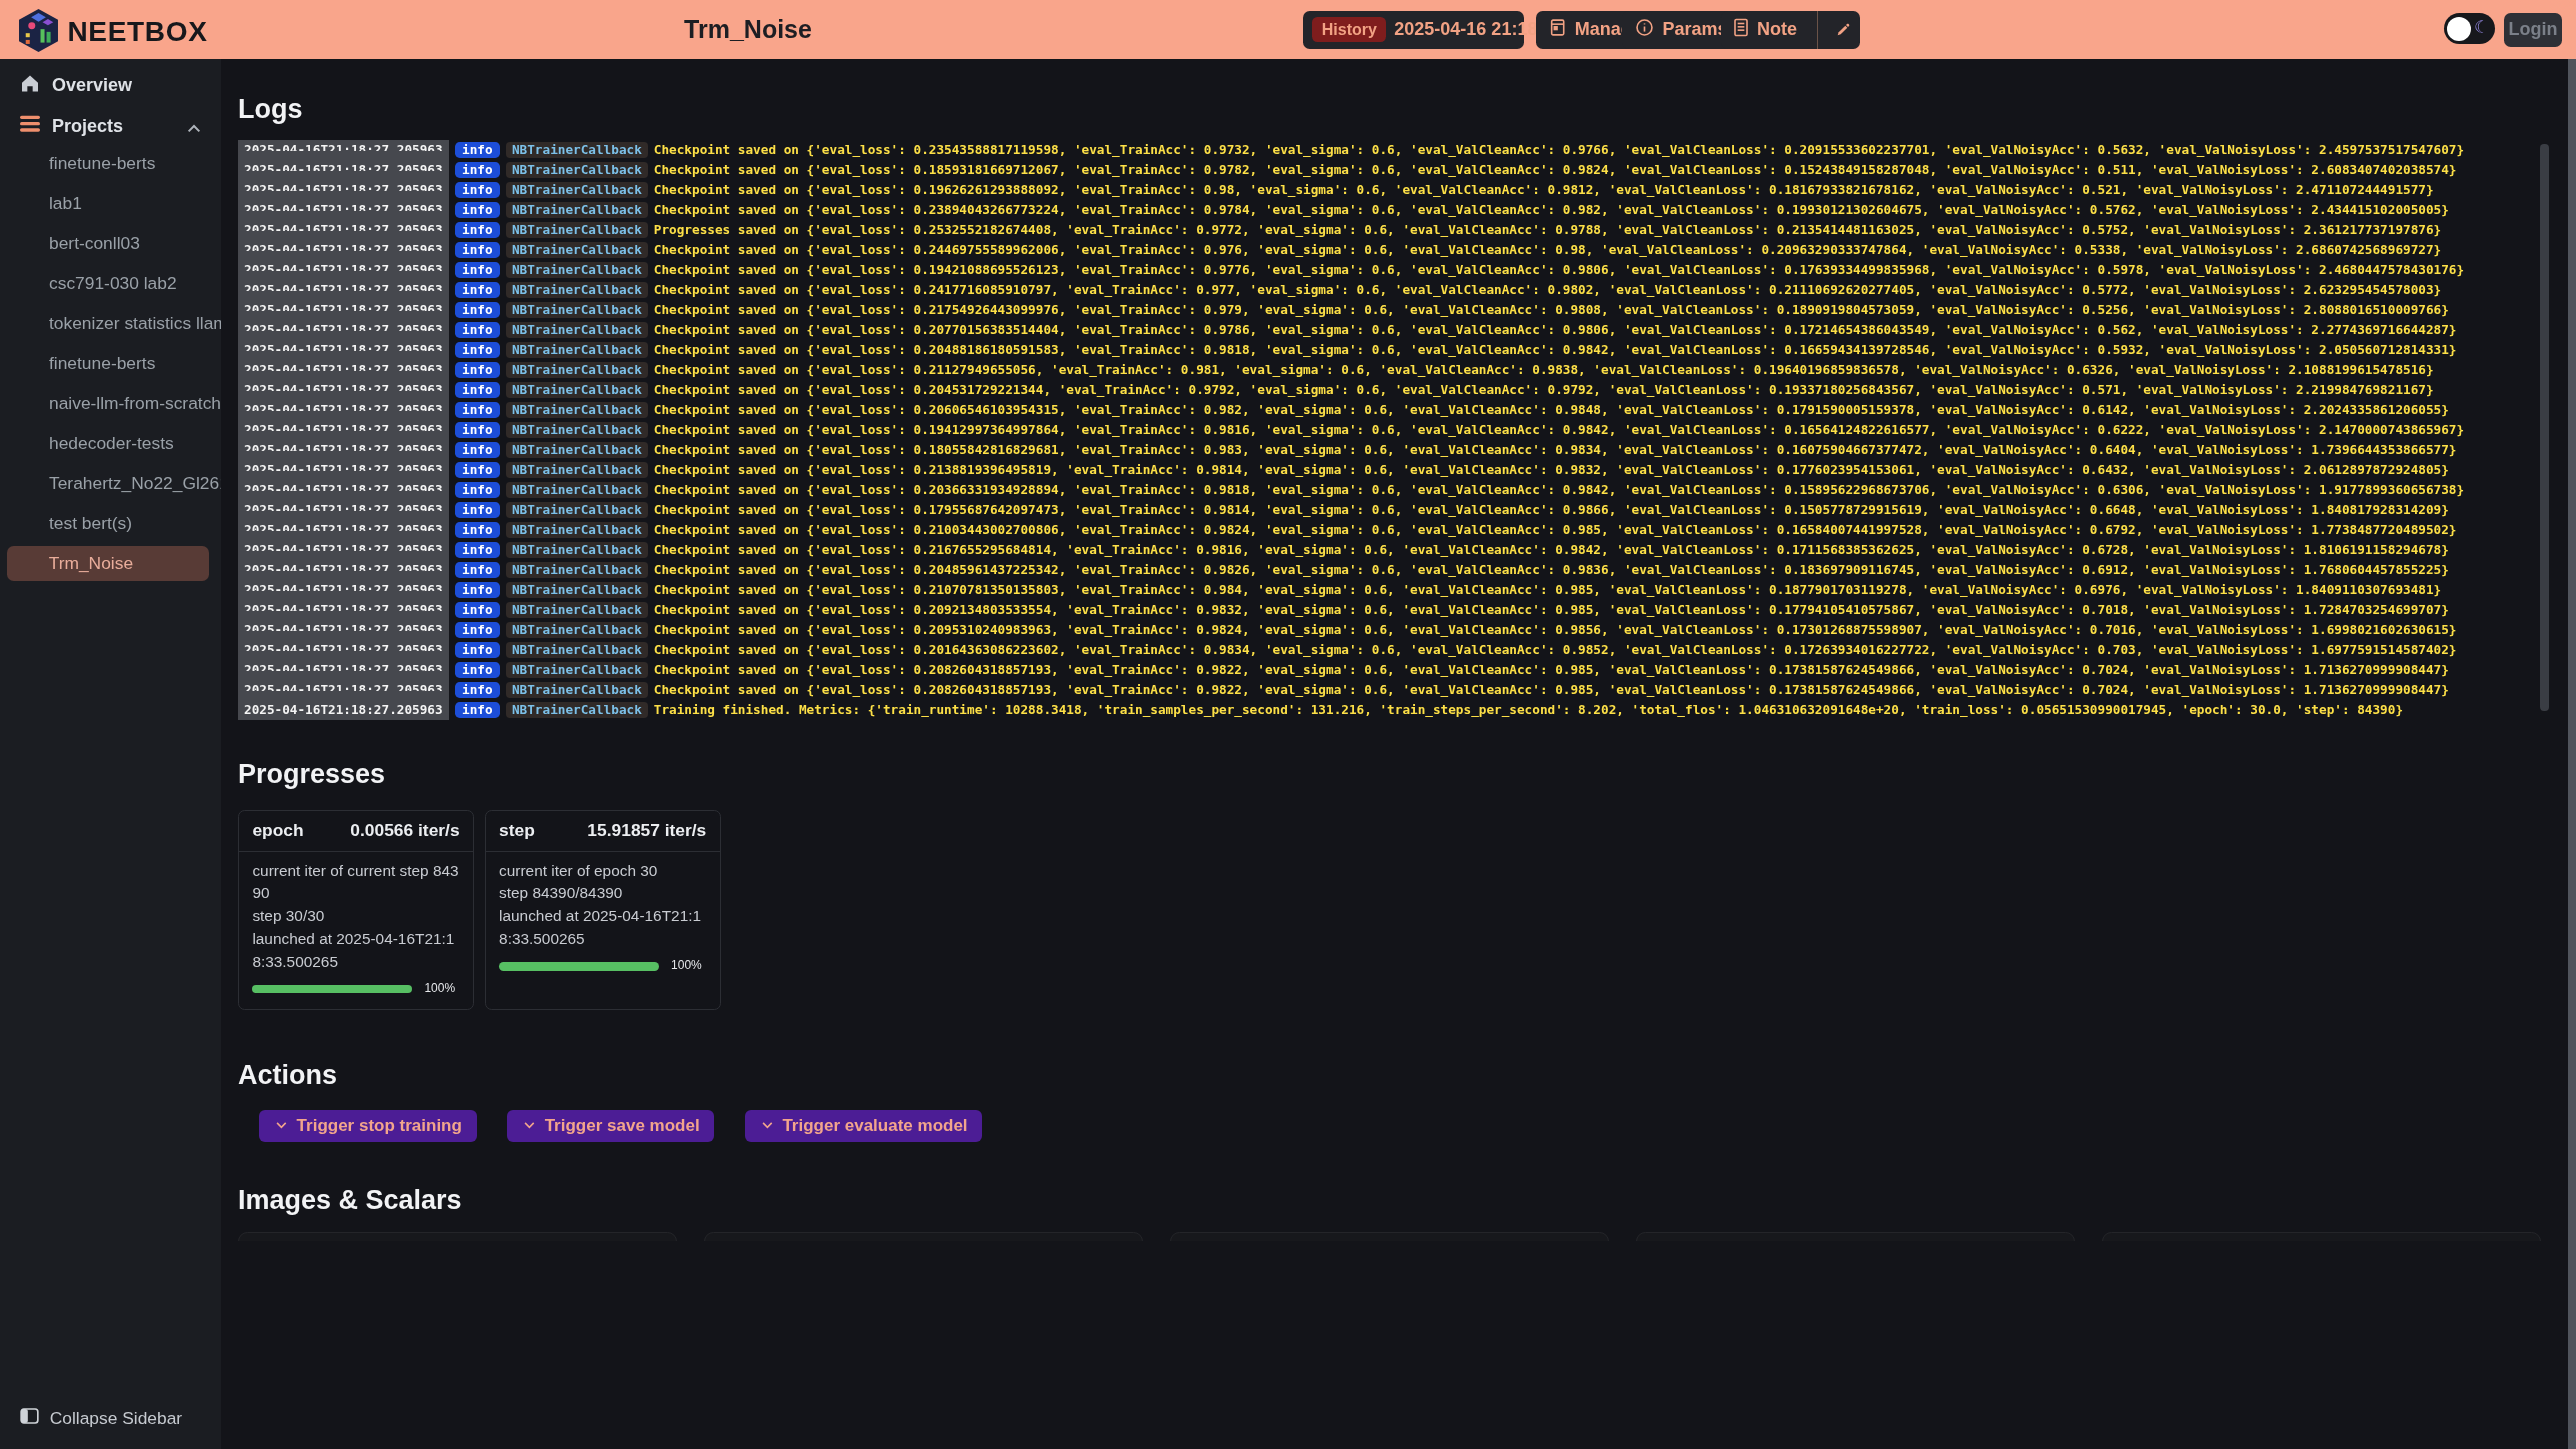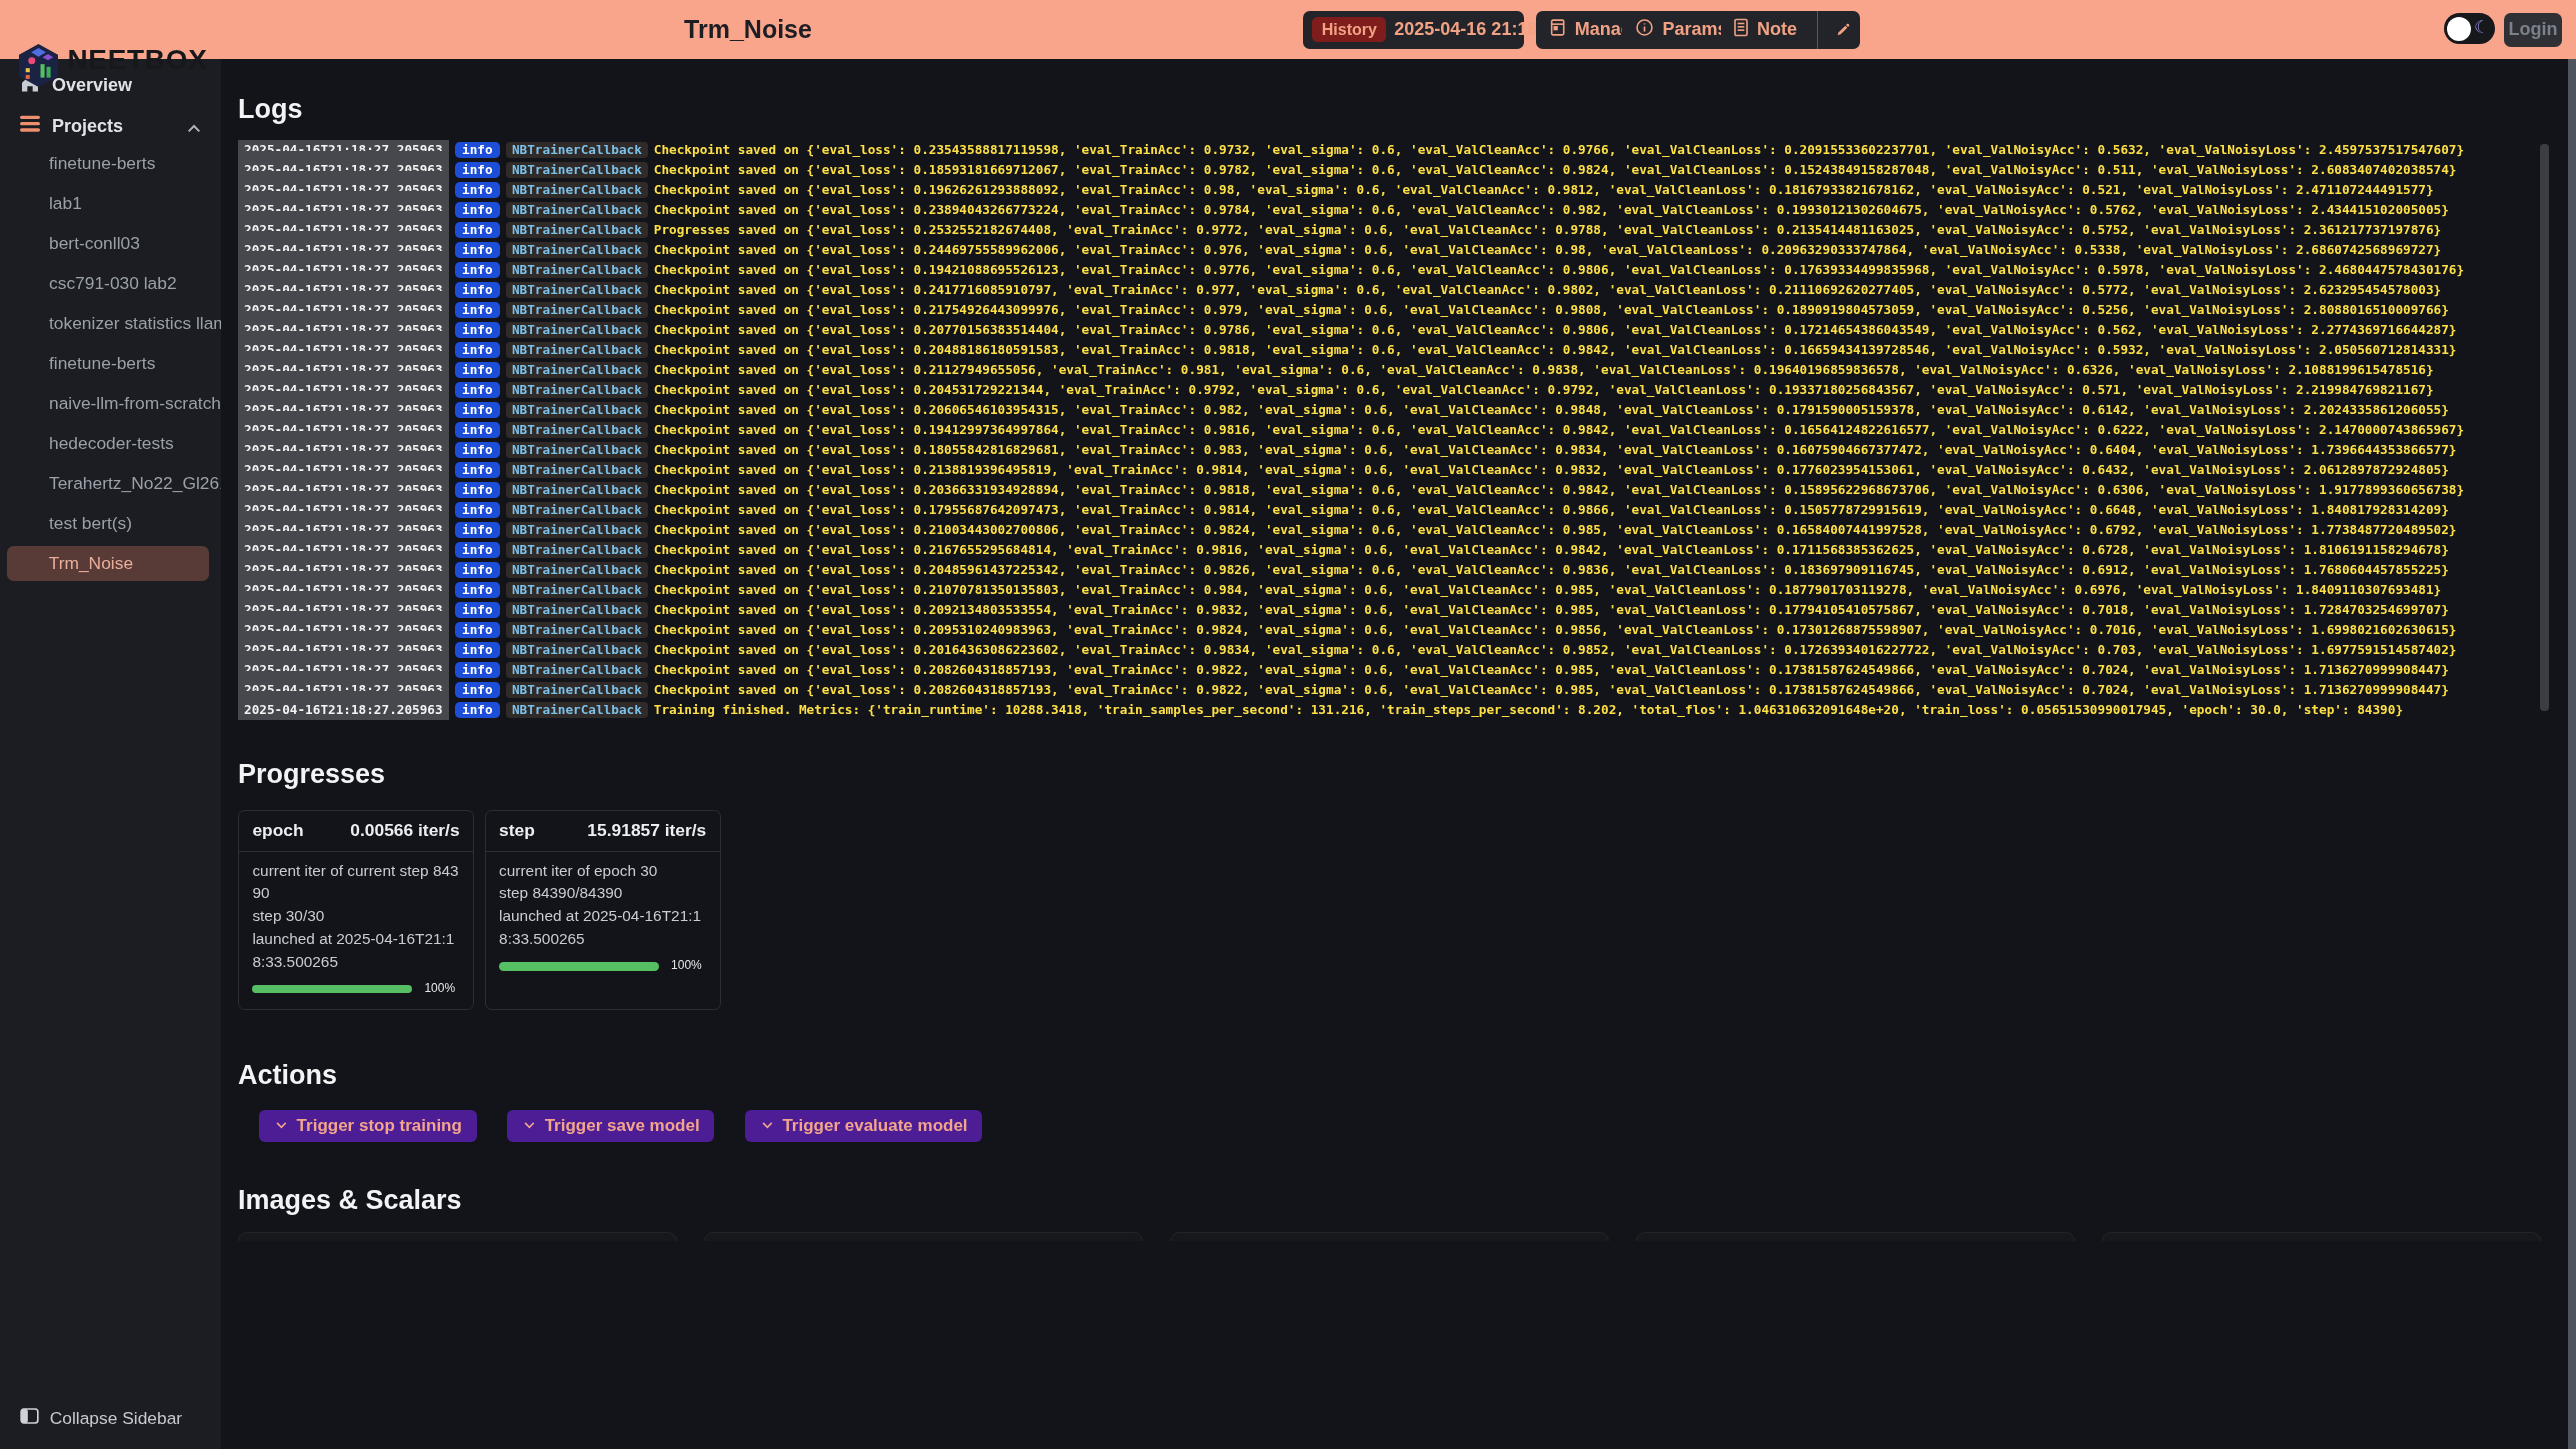--- a/index.html
+++ b/index.html
@@ -1,20 +1,20 @@
 <!DOCTYPE html>
 <html style="font-size:10.7px"><head>
 <meta charset="utf-8">
 <style>
   html,body{margin:0;padding:0;background:#121318;}
   #app{position:relative;width:2576px;height:1449px;overflow:hidden;background:#131419;
        font-family:"Liberation Sans",sans-serif;color:#e8eaed;}
   
   #header{position:absolute;top:0;left:0;width:2576px;height:59px;background:#f9a58b;z-index:10;}
-  .brand{position:absolute;left:19px;top:9.4px;display:flex;align-items:flex-start;gap:9.4px;margin-top:35px;}
+  .brand{position:absolute;left:19px;top:9.4px;display:flex;align-items:center;gap:9.4px;}
   .brand-name{font-size:28px;font-weight:800;color:#17181c;letter-spacing:0.7px;}
   .hdr-title{position:absolute;left:748px;top:0;height:59px;display:flex;align-items:center;
              transform:translateX(-50%);font-size:25px;font-weight:700;color:#1d1e23;}
   .hbtn{position:absolute;top:10.7px;height:38px;background:#232429;border:none;border-radius:6.7px;
         color:#f2a284;display:flex;align-items:center;gap:8px;padding:0 13.4px;font-size:18px;
         font-weight:700;font-family:inherit;cursor:pointer;box-sizing:border-box;}
   #history-btn{left:1303px;width:221px;padding:0 9.4px;}
   .history-pill{background:#7f1d1d;border-radius:5.4px;padding:3.4px 9.4px;font-size:16px;font-weight:600;}
   .history-date{font-size:18px;font-weight:600;white-space:nowrap;}
   #manage-btn{left:1536px;}

